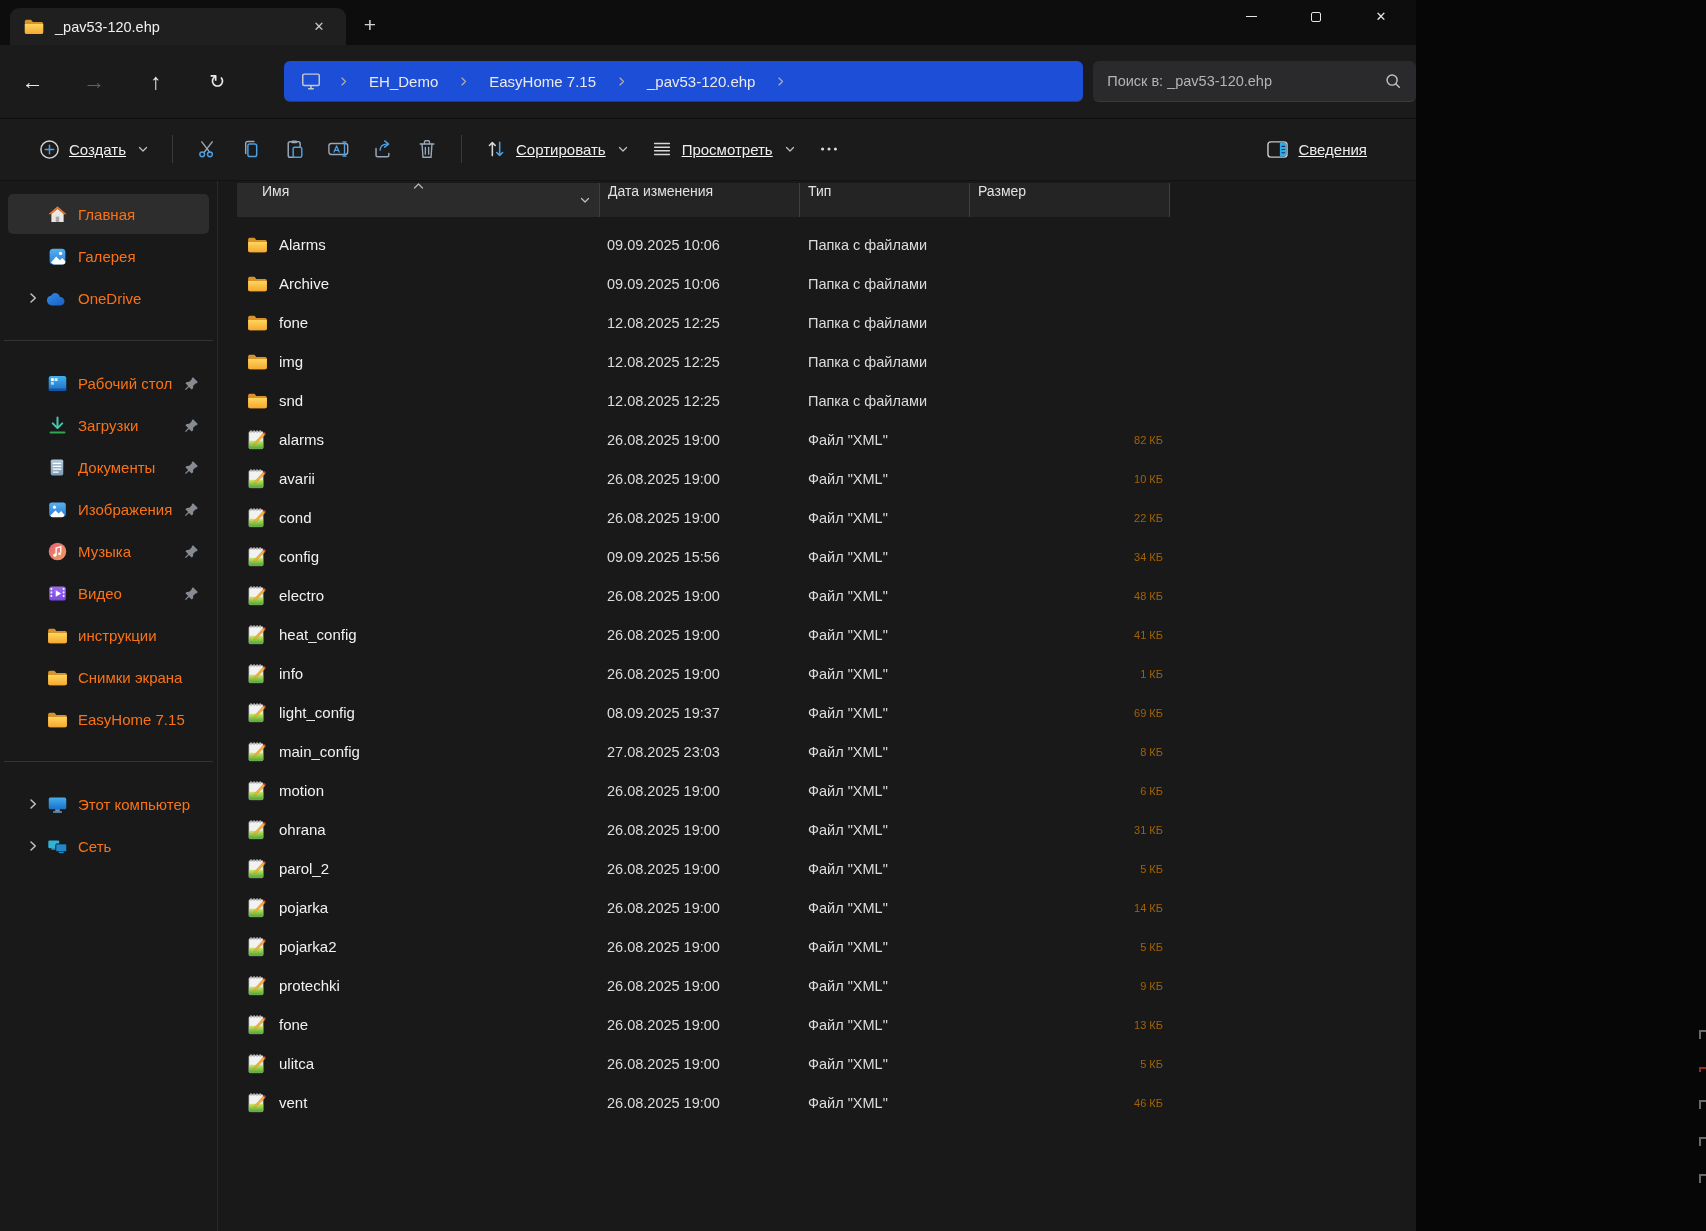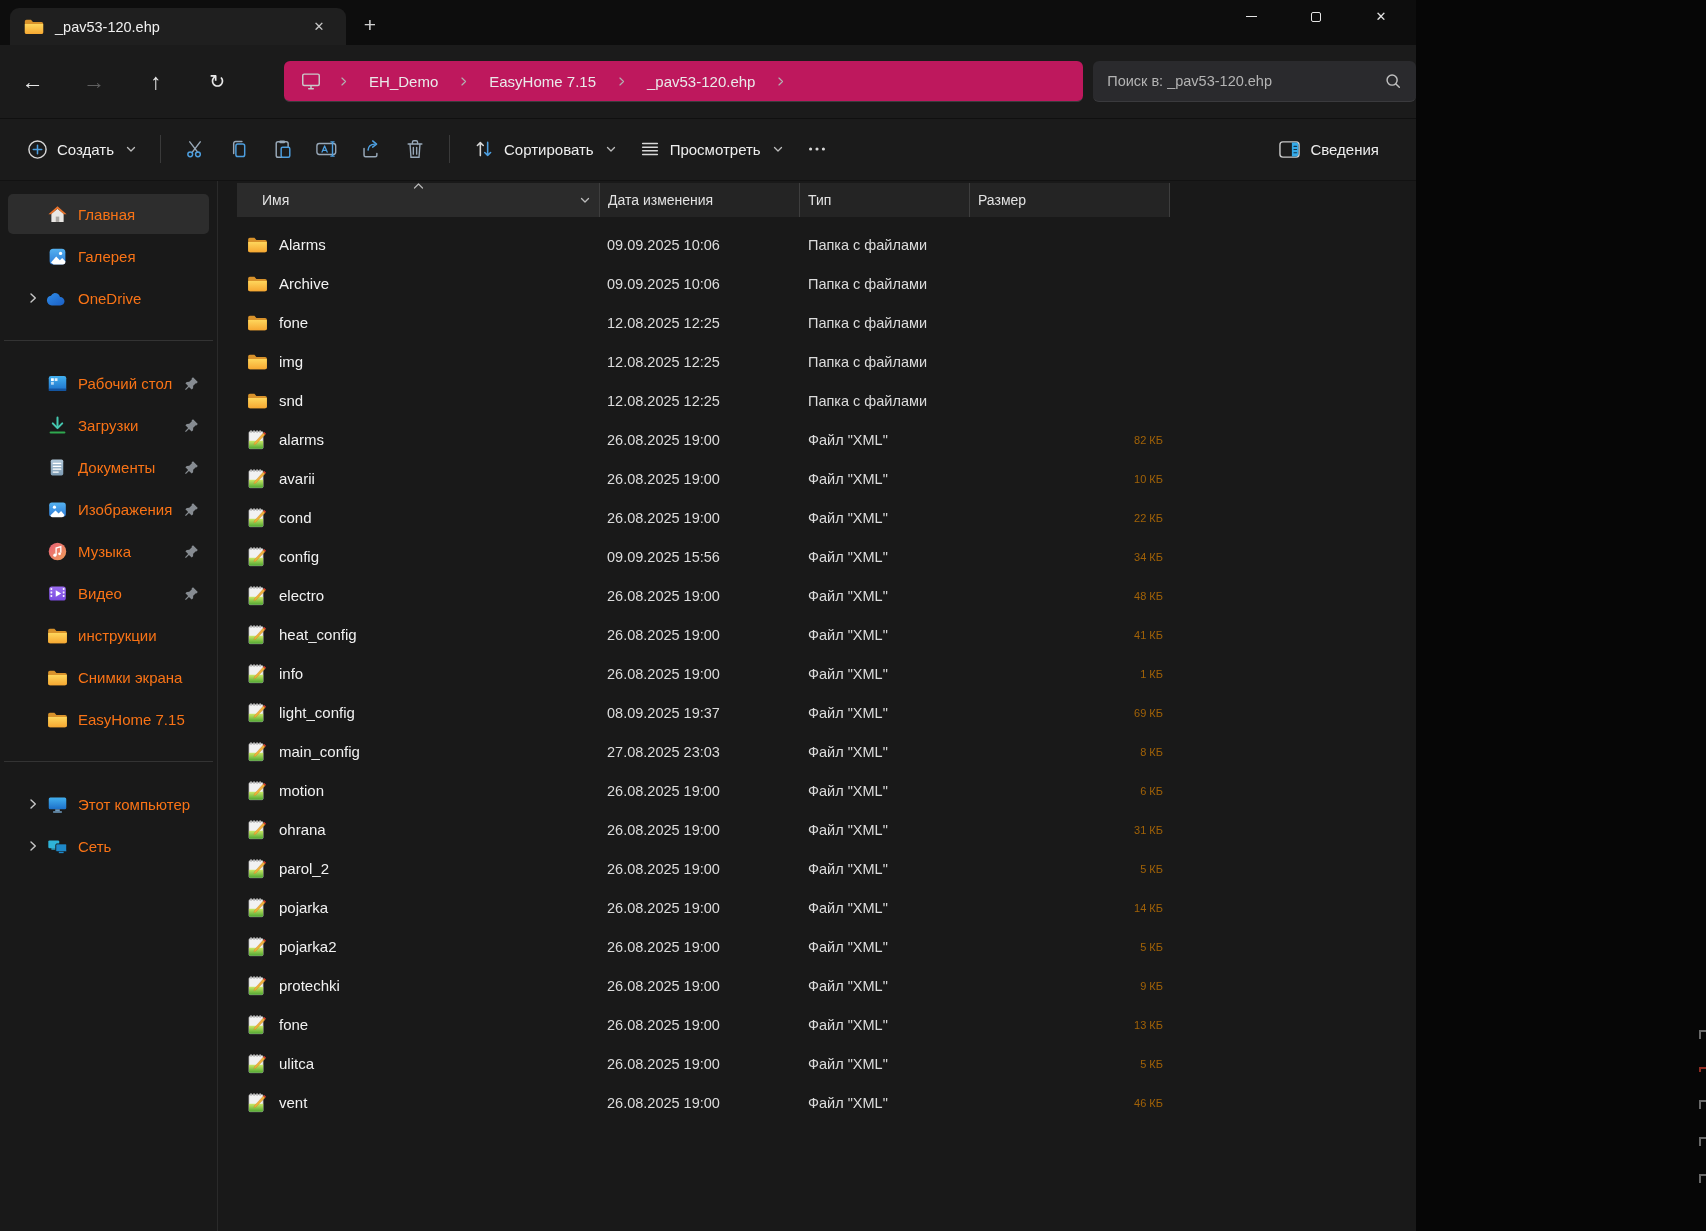--- a/index.html
+++ b/index.html
@@ -24,36 +24,36 @@
   .min-glyph { width:11px; height:1.4px; background:#e4e4e4; display:block; }
   .max-glyph { width:10px; height:10px; border:1.2px solid #e4e4e4; border-radius:2px; display:block; }
   .close-glyph { font-size:13px; line-height:1; }
 
   
   .navbar { height:73px; background:#1b1b1b; display:flex; align-items:center; padding-left:15px; }
   .nav-btn { width:40px; height:40px; display:flex; align-items:center; justify-content:center;
     font-size:22px; color:#e8e8e8; border-radius:5px; margin-right:26px; }
   .nav-btn.disabled { color:#5f5f5f; }
   .nav-btn.refresh { font-size:19px; }
-  .breadcrumb { margin-left:23px; width:897px; height:41px; background:#be185d; border-radius:6px;
+  .breadcrumb { margin-left:23px; width:897px; height:41px; background:#1d4ed8; border-radius:6px;
     display:flex; align-items:center; padding:0 12px; gap:4px; border-bottom:1px solid #3a3a3d; }
   .crumb { font-size:15px; color:#eaeaea; padding:4px 10px; border-radius:4px; white-space:nowrap; }
   .crumb-sep svg, .bc-icon svg { display:block; }
   .crumb-sep { padding:0 6px; display:flex; align-items:center; }
   .bc-icon { padding:0 6px 0 4px; display:flex; align-items:center; }
   .searchbox { margin-left:10px; width:360px; height:41px; background:#2a2a2d; border-radius:6px;
     display:flex; align-items:center; padding:0 14px; border-bottom:1px solid #3a3a3d; }
   .searchbox input { flex:1; background:transparent; border:none; outline:none; color:#c9c9c9;
     font-size:14.5px; font-family:"Liberation Sans", sans-serif; }
   .searchbox input::placeholder { color:#b4b4b4; opacity:1; }
   .search-ic { display:flex; align-items:center; margin-left:8px; }
 
   
-  .toolbar { height:63px; background:#1b1b1b; display:flex; align-items:center; padding:0 16px;
-    box-shadow:inset 0 1px 0 #101010; border-bottom:1px solid #121212; }
+  .toolbar { height:63px; background:#1b1b1b; display:flex; align-items:center; padding:0 28px;
+    box-shadow:inset 0 1px 0 #101010; border-bottom:1px solid #121212;text-decoration:underline; }
   .tb-btn { display:flex; align-items:center; gap:9px; height:38px; padding:0 11px;
     border-radius:5px; color:#eeeeee; font-size:15px; white-space:nowrap; }
   .tb-icon-btn { width:44px; height:38px; display:flex; align-items:center; justify-content:center; border-radius:5px; }
   .tb-divider { width:1px; height:28px; background:#3a3a3a; margin:0 12px; }
   .tb-right { margin-left:auto; display:flex; align-items:center; margin-right:10px; }
   .chev { display:flex; align-items:center; margin-left:2px; }
   .ic svg { display:block; }
 
   
   .content { display:flex; height:1050px; }
@@ -61,21 +61,21 @@
   .sb-item { height:40px; margin:2px 8px; border-radius:5px; display:flex; align-items:center; padding:0 8px 0 12px; }
   .sb-item.selected { background:#2d2d2d; }
   .sb-chev { width:26px; display:flex; align-items:center; justify-content:center; flex:none; }
   .sb-ic { width:22px; display:flex; align-items:center; justify-content:center; flex:none; margin-right:10px; }
   .sb-label { font-size:15px; color:#f97316; flex:1; white-space:nowrap; overflow:hidden; }
   .sb-pin { width:20px; display:flex; align-items:center; justify-content:center; flex:none; opacity:.85; }
   .sb-divider { height:1px; background:#333; margin:22px 4px 22px 4px; }
 
   .listpane { flex:1; padding:2px 0 0 19px; position:relative; }
   .header-row { display:flex; height:34px; width:933px; margin-bottom:8px; position:relative; }
-  .hcell { display:flex; align-items:center; font-size:14px; color:#e2e2e2; background:#242424;
+  .hcell { display:flex; align-items:flex-start; font-size:14px; color:#e2e2e2; background:#242424;
     border-right:1px solid #3e3e3e; padding-left:8px; position:relative; }
   .hcell.name { background:#2b2b2b; padding-left:25px; }
   .hcell .hdrop { position:absolute; right:8px; top:10px; }
   .sort-caret { position:absolute; left:0; right:0; top:-1px; display:flex; justify-content:center; }
   .rows { }
   .row { display:flex; align-items:center; height:39px; width:933px; }
   .cell { white-space:nowrap; overflow:hidden; }
   .c-name { width:363px; display:flex; align-items:center; gap:0; }
   .row-icon { width:21px; margin-left:10px; margin-right:11px; display:flex; align-items:center; flex:none; }
   .fname { font-size:15px; color:#f2f2f2; }

